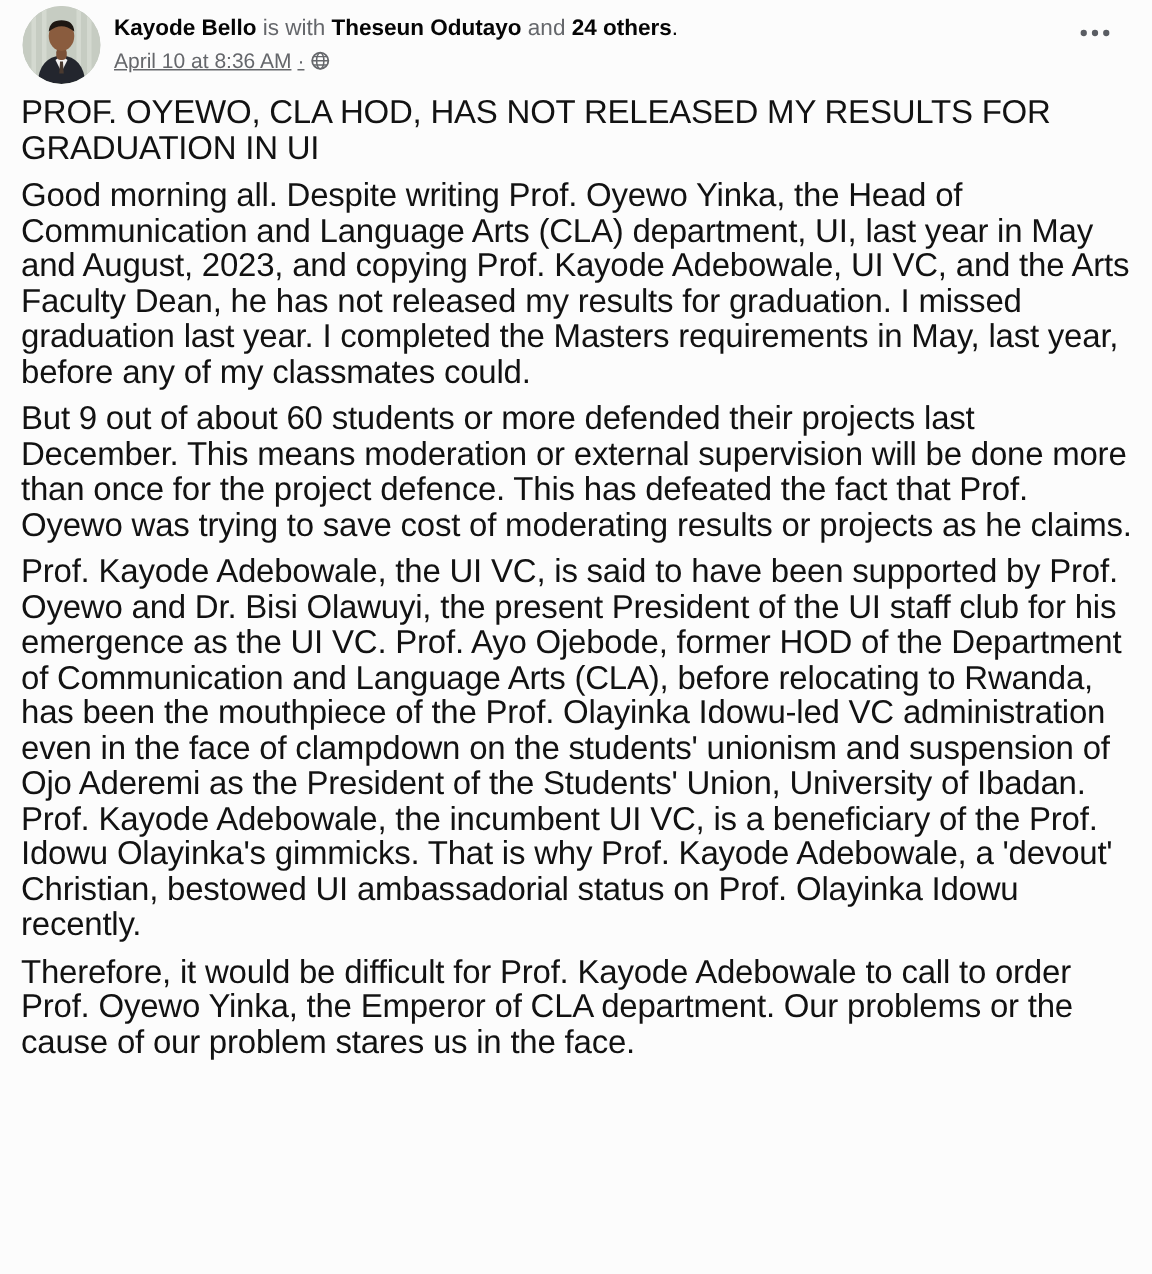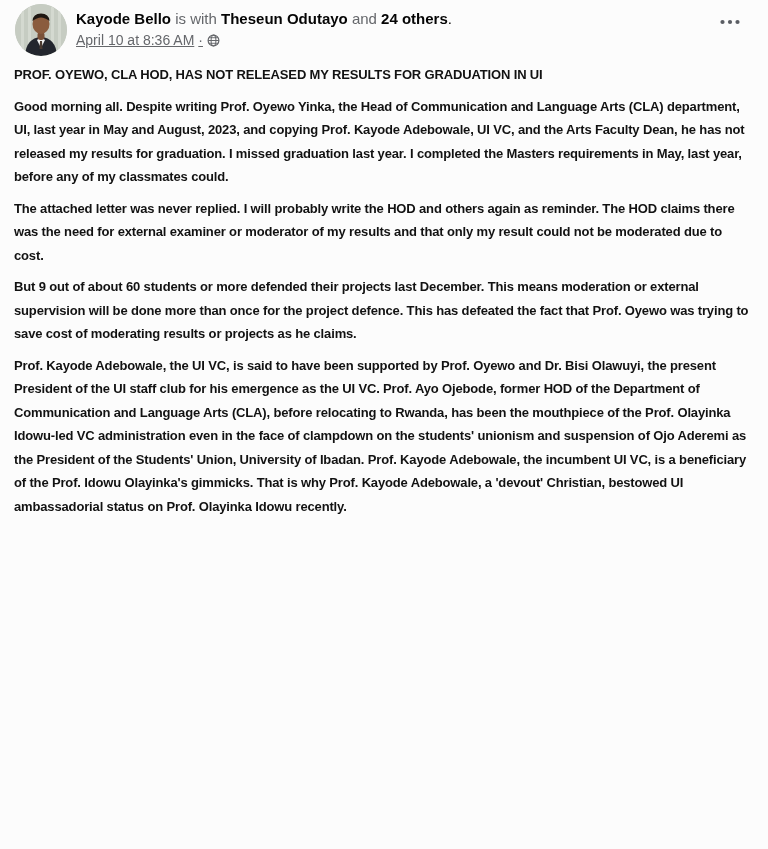--- a/index.html
+++ b/index.html
@@ -56,26 +56,25 @@
     width: 32px; height: 24px;
     display: flex; align-items: center; justify-content: center;
     background: transparent;
     border: none;
     cursor: pointer;
   }
   .post-body {
     padding: 7px 13px 0 14px;
   }
   .post-body p {
-    font-size: 13px;
+    font-size: 22px;
     line-height: 23.5px;
     letter-spacing: -0.15px;
     color: #121212;
     margin-bottom: 8px;
-    font-weight: bold;
   }
   .post-body p.headline {
     margin-bottom: 8px;
   }
 </style>
 </head>
 <body>
 
 <div class="post-card">
 
@@ -126,18 +125,18 @@
         <circle cx="3.5" cy="4" r="2.1" fill="#5a5d63"></circle>
         <circle cx="11" cy="4" r="2.1" fill="#5a5d63"></circle>
         <circle cx="18.5" cy="4" r="2.1" fill="#5a5d63"></circle>
       </svg>
     </button>
   </div>
 
   <div class="post-body">
     <p class="headline">PROF. OYEWO, CLA HOD, HAS NOT RELEASED MY RESULTS FOR GRADUATION IN UI</p>
     <p>Good morning all. Despite writing Prof. Oyewo Yinka, the Head of Communication and Language Arts (CLA) department, UI, last year in May and August, 2023, and copying Prof. Kayode Adebowale, UI VC, and the Arts Faculty Dean, he has not released my results for graduation. I missed graduation last year. I completed the Masters requirements in May, last year, before any of my classmates could.</p>
-    <p>The attached letter was never replied. I will probably write the HOD and others again as reminder. The HOD claims there was the need for external examiner or moderator of my results and that only my result could not be moderated due to cost.</p>
     <p>But 9 out of about 60 students or more defended their projects last December. This means moderation or external supervision will be done more than once for the project defence. This has defeated the fact that Prof. Oyewo was trying to save cost of moderating results or projects as he claims.</p>
     <p>Prof. Kayode Adebowale, the UI VC, is said to have been supported by Prof. Oyewo and Dr. Bisi Olawuyi, the present President of the UI staff club for his emergence as the UI VC. Prof. Ayo Ojebode, former HOD of the Department of Communication and Language Arts (CLA), before relocating to Rwanda,  has been the mouthpiece of the Prof. Olayinka Idowu-led VC administration even in the face of clampdown on the students' unionism and suspension of Ojo Aderemi as the President of the Students' Union, University of Ibadan. Prof. Kayode Adebowale, the incumbent UI VC, is a beneficiary of the Prof. Idowu Olayinka's gimmicks. That is why Prof. Kayode Adebowale, a 'devout' Christian, bestowed UI ambassadorial status on Prof. Olayinka Idowu recently.</p>
+    <p>Therefore, it would be difficult for Prof. Kayode Adebowale to call to order Prof. Oyewo Yinka, the Emperor of CLA department. Our problems or the cause of our problem stares us in the face.</p>
   </div>
 
 </div>
 
 </body></html>

